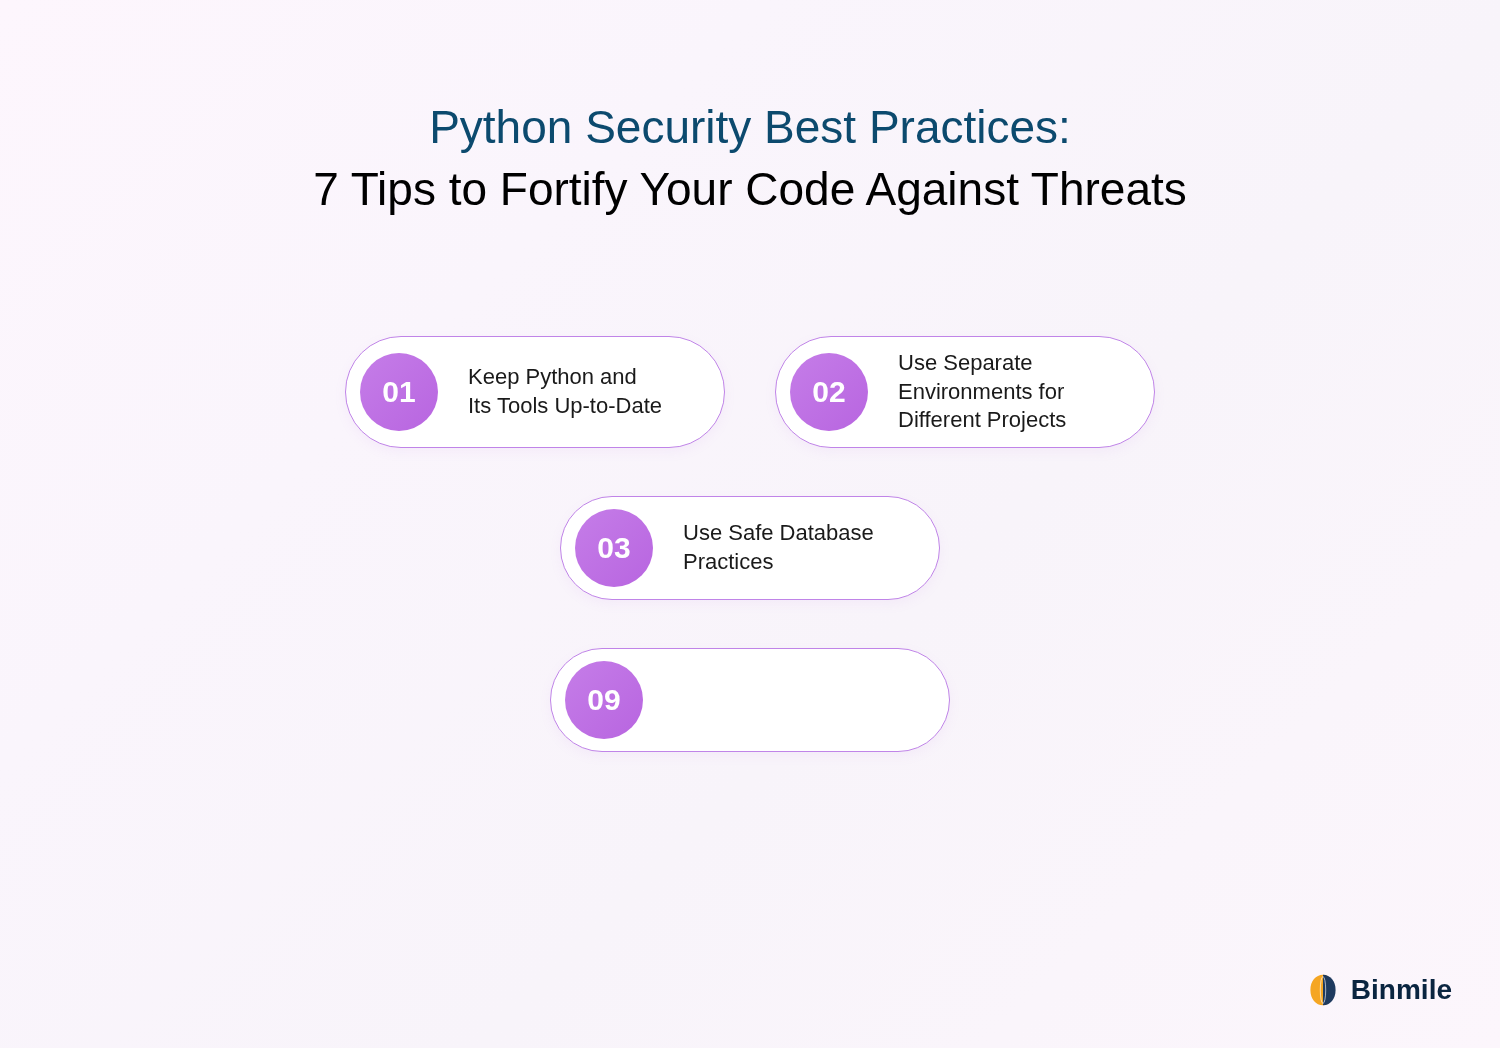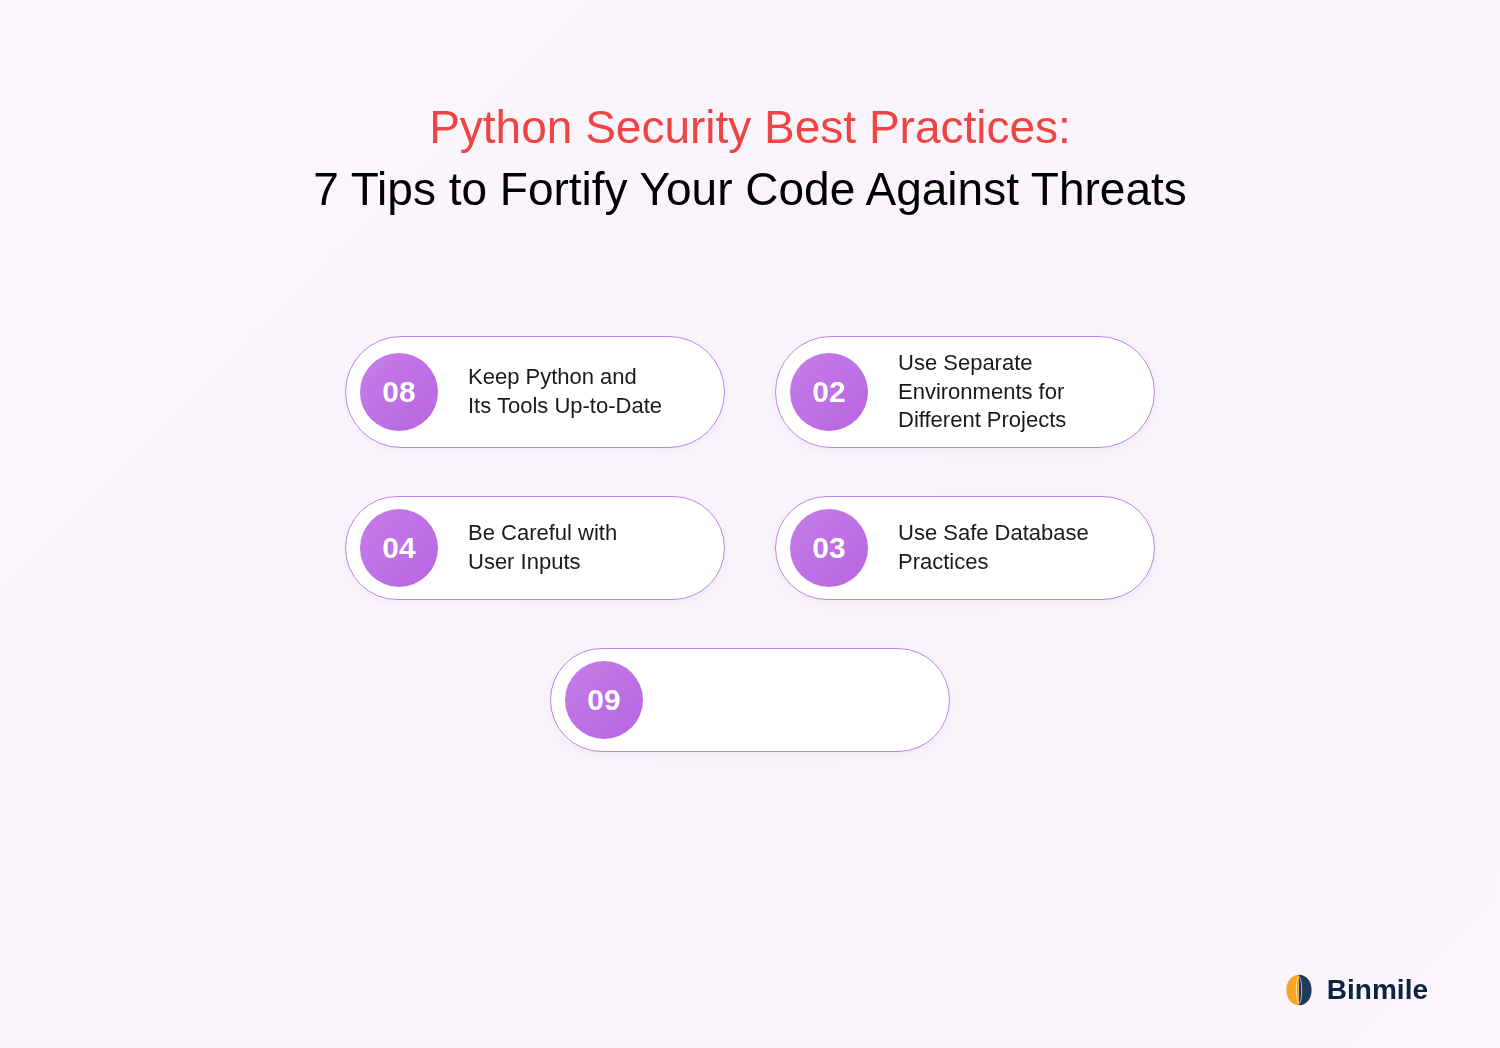--- a/index.html
+++ b/index.html
@@ -18,21 +18,21 @@
     }
     
     .header {
       text-align: center;
       padding-top: 100px;
     }
     
     .title-line1 {
       font-size: 46px;
       font-weight: 500;
-      color: #ef4444;
+      color: #0c4a6e;
       margin-bottom: 8px;
     }
     
     .title-line2 {
       font-size: 46px;
       font-weight: 400;
       color: #000000;
     }
     
     .tips-container {
@@ -84,21 +84,21 @@
     .tip-text {
       color: #1a1a1a;
       font-size: 22px;
       font-weight: 400;
       line-height: 1.3;
     }
     
     .logo {
       position: absolute;
       bottom: 40px;
-      right: 72px;
+      right: 48px;
       display: flex;
       align-items: center;
       gap: 10px;
     }
     
     .logo-icon {
       width: 36px;
       height: 36px;
     }
     
@@ -114,39 +114,33 @@
 <div class="header">
   <div class="title-line1">Python Security Best Practices:</div>
   <div class="title-line2">7 Tips to Fortify Your Code Against Threats</div>
 </div>
 
 <div class="tips-container">
 
   <div class="row">
     <div class="tip-card">
       <div class="number-circle">
-        <span class="number-text">08</span>
+        <span class="number-text">01</span>
       </div>
       <div class="tip-text">Keep Python and<br>Its Tools Up-to-Date</div>
     </div>
     <div class="tip-card">
       <div class="number-circle">
         <span class="number-text">02</span>
       </div>
       <div class="tip-text">Use Separate<br>Environments for<br>Different Projects</div>
     </div>
   </div>
 
   <div class="row">
-    <div class="tip-card">
-      <div class="number-circle">
-        <span class="number-text">04</span>
-      </div>
-      <div class="tip-text">Be Careful with<br>User Inputs</div>
-    </div>
     <div class="tip-card">
       <div class="number-circle">
         <span class="number-text">03</span>
       </div>
       <div class="tip-text">Use Safe Database<br>Practices</div>
     </div>
   </div>
 
   <div class="row">
     <div class="tip-card wide">

